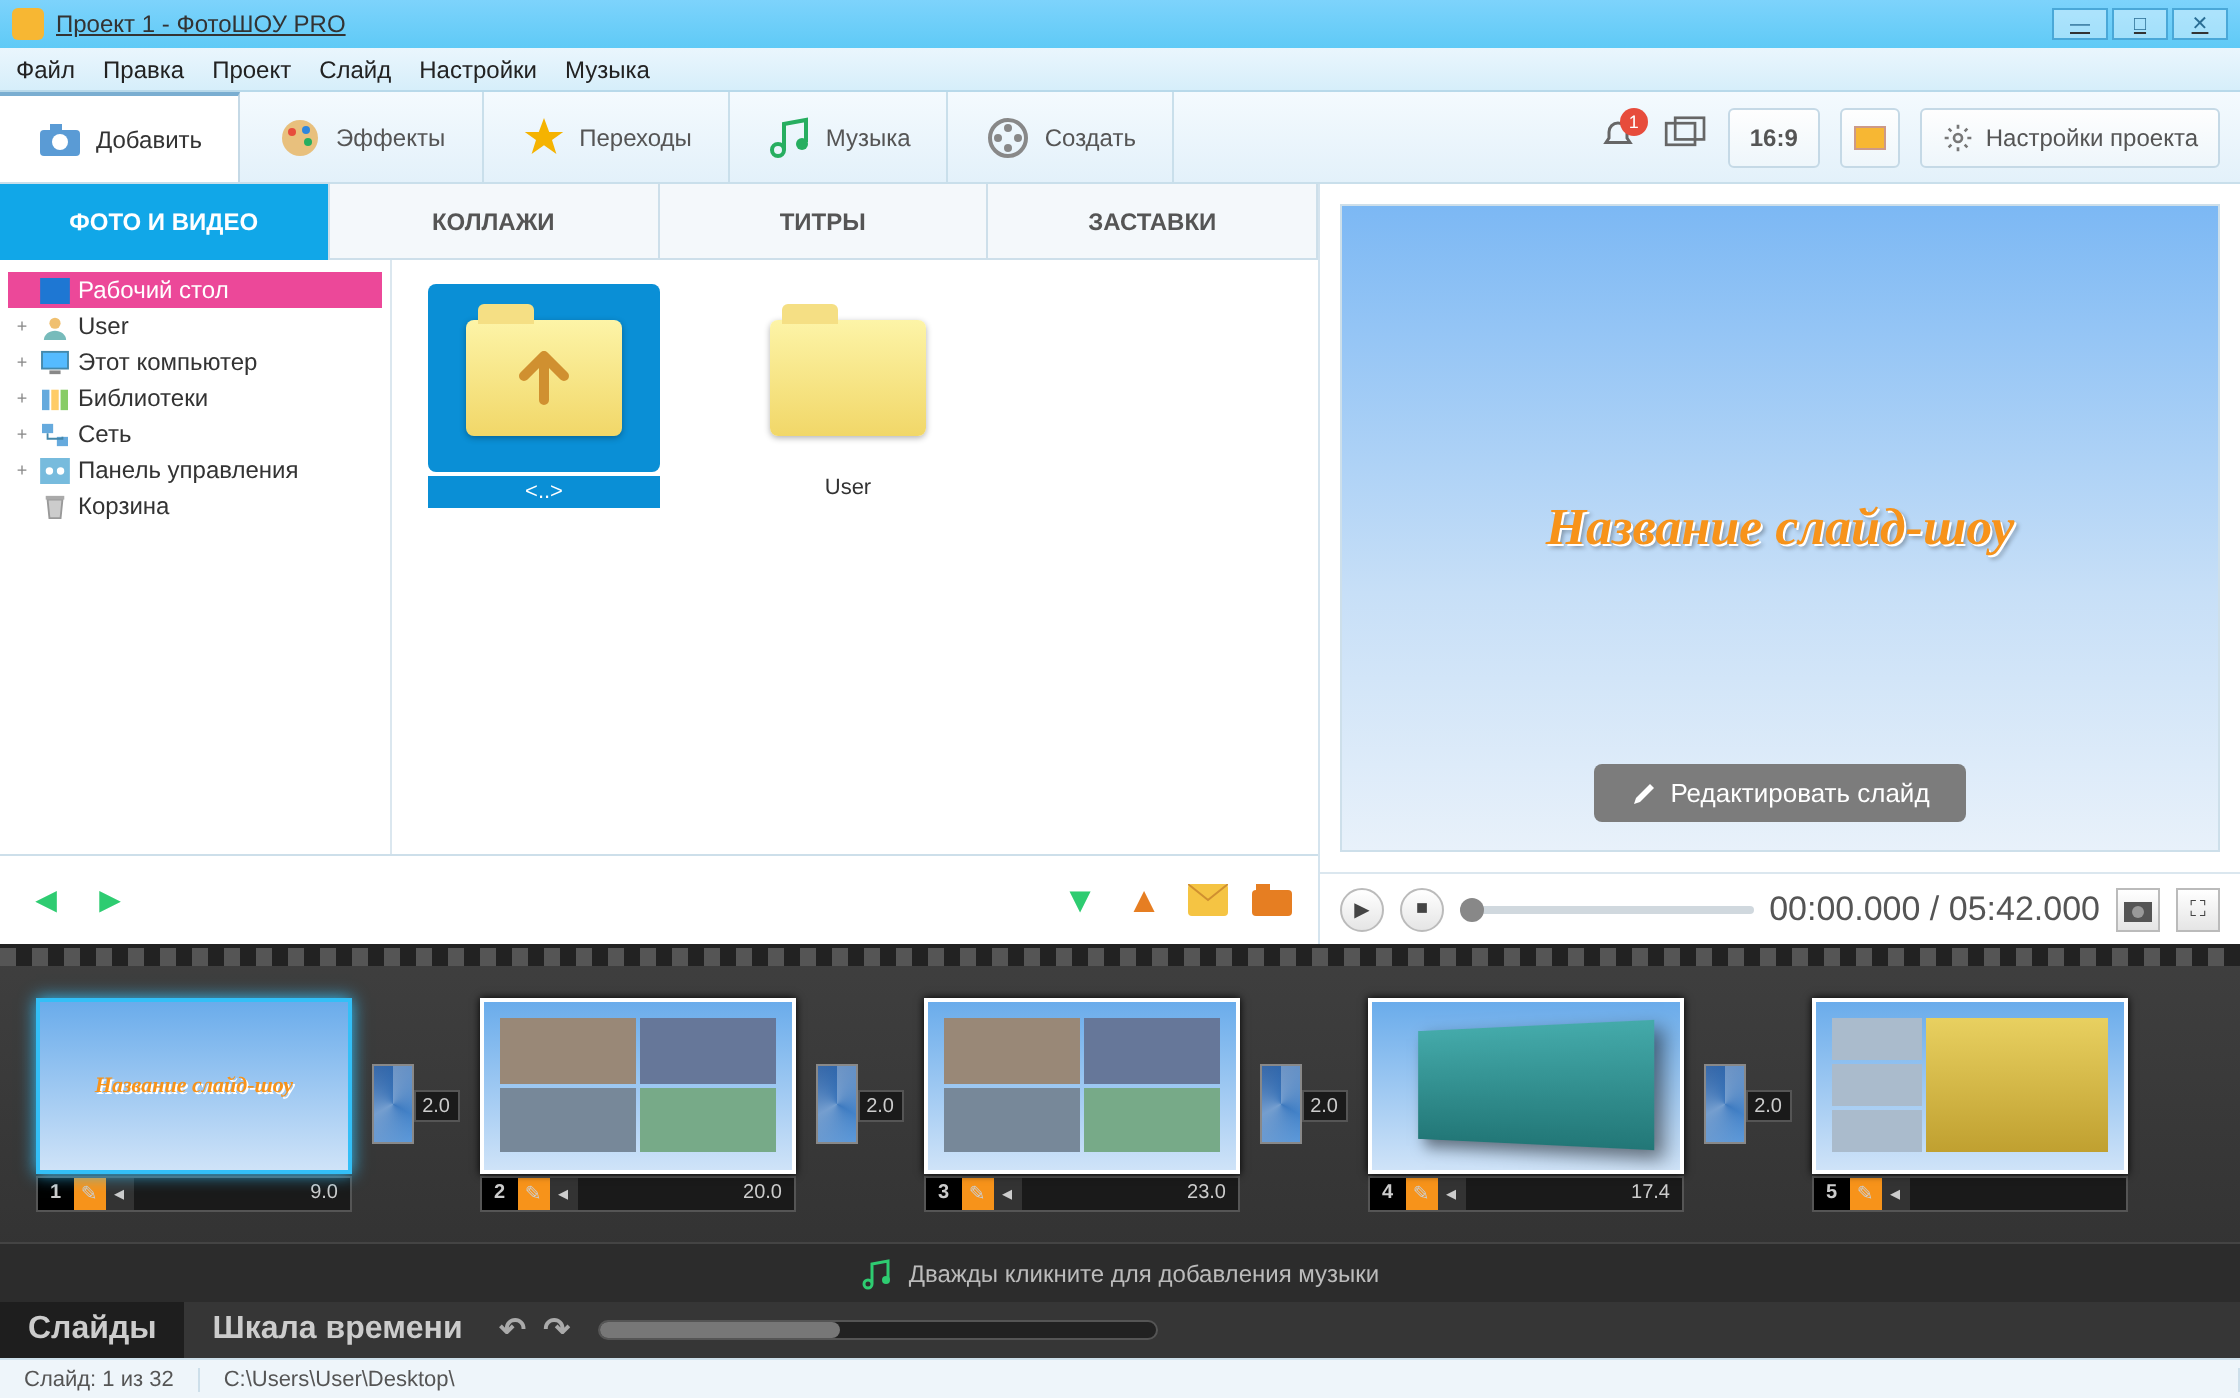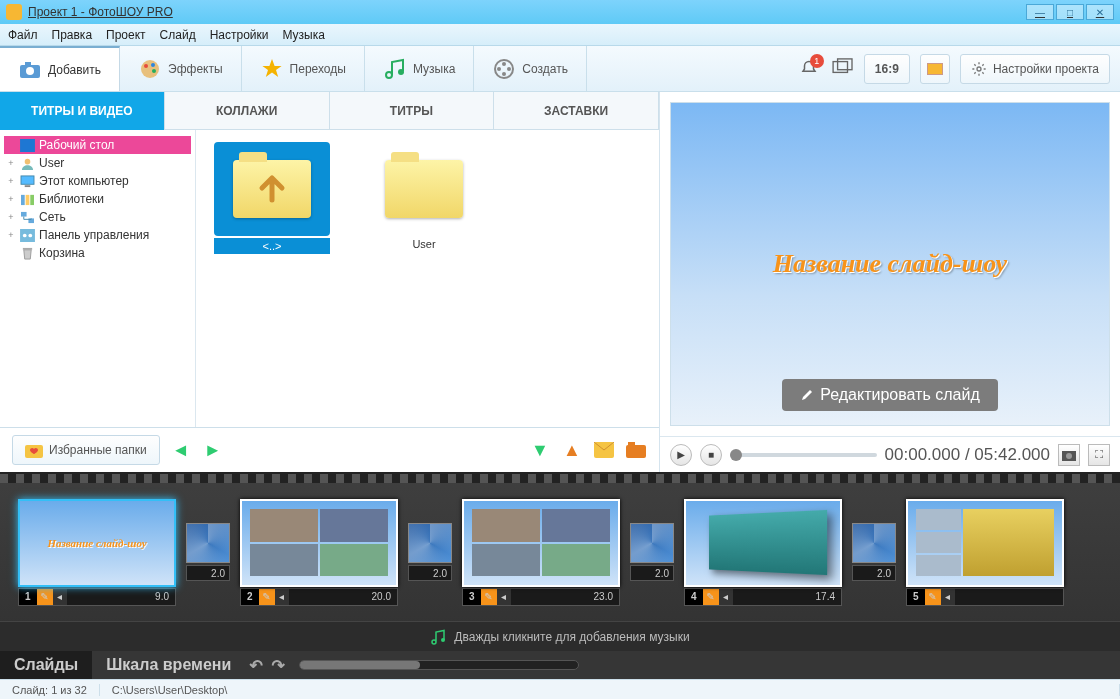--- a/index.html
+++ b/index.html
@@ -50,41 +50,41 @@
 .thumb .lbl { color: #333; margin-top: 2px; font-size: 11px; }
 
 .fav-row { height: 44px; display: flex; align-items: center; padding: 0 12px; gap: 10px; }
 .fav-btn { height: 30px; border: 1px solid #c5d9e6; background: linear-gradient(#fefefe,#eef6fb); border-radius: 3px; padding: 0 12px; display: flex; align-items: center; gap: 6px; cursor: pointer; color: #555; }
 .nav-ico { width: 22px; height: 22px; display: flex; align-items: center; justify-content: center; cursor: pointer; font-size: 18px; }
 
 
 .right-pane { flex: 1; display: flex; flex-direction: column; background: #fff; }
 .preview { margin: 10px; flex: 1; background: linear-gradient(#7cb8f4,#c7dff7 60%,#e8f1fa); border: 1px solid #cddfea; display: flex; align-items: center; justify-content: center; position: relative; flex-direction: column; }
 .preview .ptxt { font-family: "Comic Sans MS", cursive; font-size: 26px; font-style: italic; color: #f7931a; text-shadow: 1px 1px 0 #fff, 2px 2px 2px rgba(0,0,0,.3); font-weight: bold; }
-.edit-btn { position: absolute; bottom: 14px; background: #7c7c7c; color: #fff; border-radius: 4px; padding: 7px 18px; display: flex; align-items: center; gap: 6px; cursor: pointer; font-size: 16px; }
+.edit-btn { position: absolute; bottom: 14px; background: #7c7c7c; color: #fff; border-radius: 4px; padding: 7px 18px; display: flex; align-items: center; gap: 6px; cursor: pointer; font-size: 13px; }
 .play-row { height: 36px; display: flex; align-items: center; padding: 0 10px; gap: 8px; border-top: 1px solid #dbe7ef; }
 .pbtn { width: 22px; height: 22px; border: 1px solid #bbb; border-radius: 50%; background: linear-gradient(#fff,#e5e5e5); display: flex; align-items: center; justify-content: center; cursor: pointer; font-size: 10px; color: #444; }
 .seek { flex: 1; height: 4px; background: #d0d8de; border-radius: 2px; position: relative; }
 .seek .knob { position: absolute; left: 0; top: -4px; width: 12px; height: 12px; border-radius: 50%; background: #888; }
 .time { color: #555; font-size: 17px; }
 .sqbtn { width: 22px; height: 22px; border: 1px solid #bbb; background: linear-gradient(#fff,#e5e5e5); display: flex; align-items: center; justify-content: center; cursor: pointer; font-size: 11px; color: #444; }
 
 
 .timeline { flex: 1; background: linear-gradient(#3f3f3f,#2f2f2f); display: flex; flex-direction: column; border-top: 2px solid #222; }
 .film-edge { height: 9px; background: repeating-linear-gradient(90deg,#555 0 8px,#222 8px 16px); }
 .slides-row { flex: 1; display: flex; align-items: center; padding: 10px 18px; gap: 10px; overflow: hidden; }
 .slide { width: 158px; }
 .slide .img { height: 88px; background: linear-gradient(#6aaceb,#cfe3f8); border: 2px solid #fff; box-shadow: 0 0 4px #000; display: flex; align-items: center; justify-content: center; position: relative; overflow: hidden; }
 .slide.sel .img { border-color: #33bff7; box-shadow: 0 0 8px #33bff7; }
 .slide .sbar { height: 18px; background: #1a1a1a; border: 1px solid #555; display: flex; align-items: center; color: #ccc; font-size: 10px; margin-top: 1px; }
 .slide .sbar .num { background: #000; padding: 0 6px; font-weight: bold; height: 100%; display: flex; align-items: center; }
 .slide .sbar .ed { width: 16px; background: #f7931a; height: 100%; display: flex; align-items: center; justify-content: center;}
 .slide .sbar .ar { width: 14px; height: 100%; display:flex;align-items:center;justify-content:center;background:#333; }
 .slide .sbar .dur { margin-left: auto; padding-right: 6px; }
-.trans { width: 44px; display: flex; flex-direction: column; align-items: center; }
+.trans { width: 44px; display: flex; align-items: center; }
 .trans .timg { width: 44px; height: 40px; background: linear-gradient(135deg,#2b5fa3,#4c8fd6); border: 1px solid #888; position: relative; }
 .trans .timg::after { content:''; position:absolute; inset:0; background: conic-gradient(from 0deg, rgba(255,255,255,.3), transparent, rgba(255,255,255,.3), transparent); }
 .trans .tbar { width: 44px; height: 16px; background: #1a1a1a; border: 1px solid #555; color: #ccc; font-size: 10px; display: flex; align-items: center; justify-content: flex-end; padding-right: 4px; margin-top: 2px; }
 
 .music-row { height: 30px; background: #2c2c2c; color: #bbb; display: flex; align-items: center; justify-content: center; gap: 8px; font-size: 12px; cursor: pointer; border-top: 1px solid #444; }
 .bottom-tabs { height: 28px; background: #363636; display: flex; align-items: center; color: #ccc; font-size: 16px; font-weight: bold; }
 .btab { padding: 0 14px; height: 100%; display: flex; align-items: center; cursor: pointer; }
 .btab.active { background: #1e1e1e; }
 .hist-ico { width: 22px; display:flex;justify-content:center;cursor:pointer;color:#aaa;}
 .hscroll { flex: 0 0 280px; height: 10px; background: #222; border: 1px solid #555; border-radius: 5px; margin: 0 10px; position: relative; }
@@ -195,21 +195,21 @@
           <path d="M12 2v3M12 19v3M2 12h3M19 12h3M5 5l2 2M17 17l2 2M19 5l-2 2M5 19l2-2" stroke="#777" stroke-width="2"></path>
         </svg>
       <span>Настройки проекта</span>
     </div>
   </div>
 </div>
 
 <div class="main">
   <div class="left-pane">
     <div class="tabs2">
-      <div class="tab2 active">ТИТРЫ И ВИДЕО</div>
+      <div class="tab2 active">ФОТО И ВИДЕО</div>
       <div class="tab2">КОЛЛАЖИ</div>
       <div class="tab2">ТИТРЫ</div>
       <div class="tab2">ЗАСТАВКИ</div>
     </div>
     <div class="browse">
       <div class="tree">
         <div class="tree-item sel">
             <span class="ind"></span>
             <svg class="ticon-s" viewBox="0 0 16 14">
               <rect width="16" height="14" fill="#1e77d3"></rect>
@@ -281,27 +281,20 @@
         </div>
         <div class="thumb">
           <div class="card">
               <div class="folder-ico"></div>
             </div>
           <div class="lbl">User</div>
         </div>
       </div>
     </div>
     <div class="fav-row">
-      <div class="fav-btn">
-        <svg width="18" height="16" viewBox="0 0 18 16">
-            <rect y="3" width="18" height="13" fill="#f5c443" rx="2"></rect>
-            <path d="M9 7c1-2 4-1 4 1 0 2-4 4-4 4s-4-2-4-4c0-2 3-3 4-1z" fill="#e74c3c"></path>
-          </svg>
-        <span>Избранные папки</span>
-      </div>
       <div class="nav-ico" style="color:#2ecc71">◄</div>
       <div class="nav-ico" style="color:#2ecc71">►</div>
       <div style="flex:1"></div>
       <div class="nav-ico" style="color:#2ecc71">▼</div>
       <div class="nav-ico" style="color:#e67e22">▲</div>
       <div class="nav-ico">
           <svg width="20" height="16" viewBox="0 0 20 16">
             <rect width="20" height="16" fill="#f5c443" rx="2"></rect>
             <path d="M0 0l10 8L20 0" stroke="#d09030" fill="none"></path>
           </svg>

